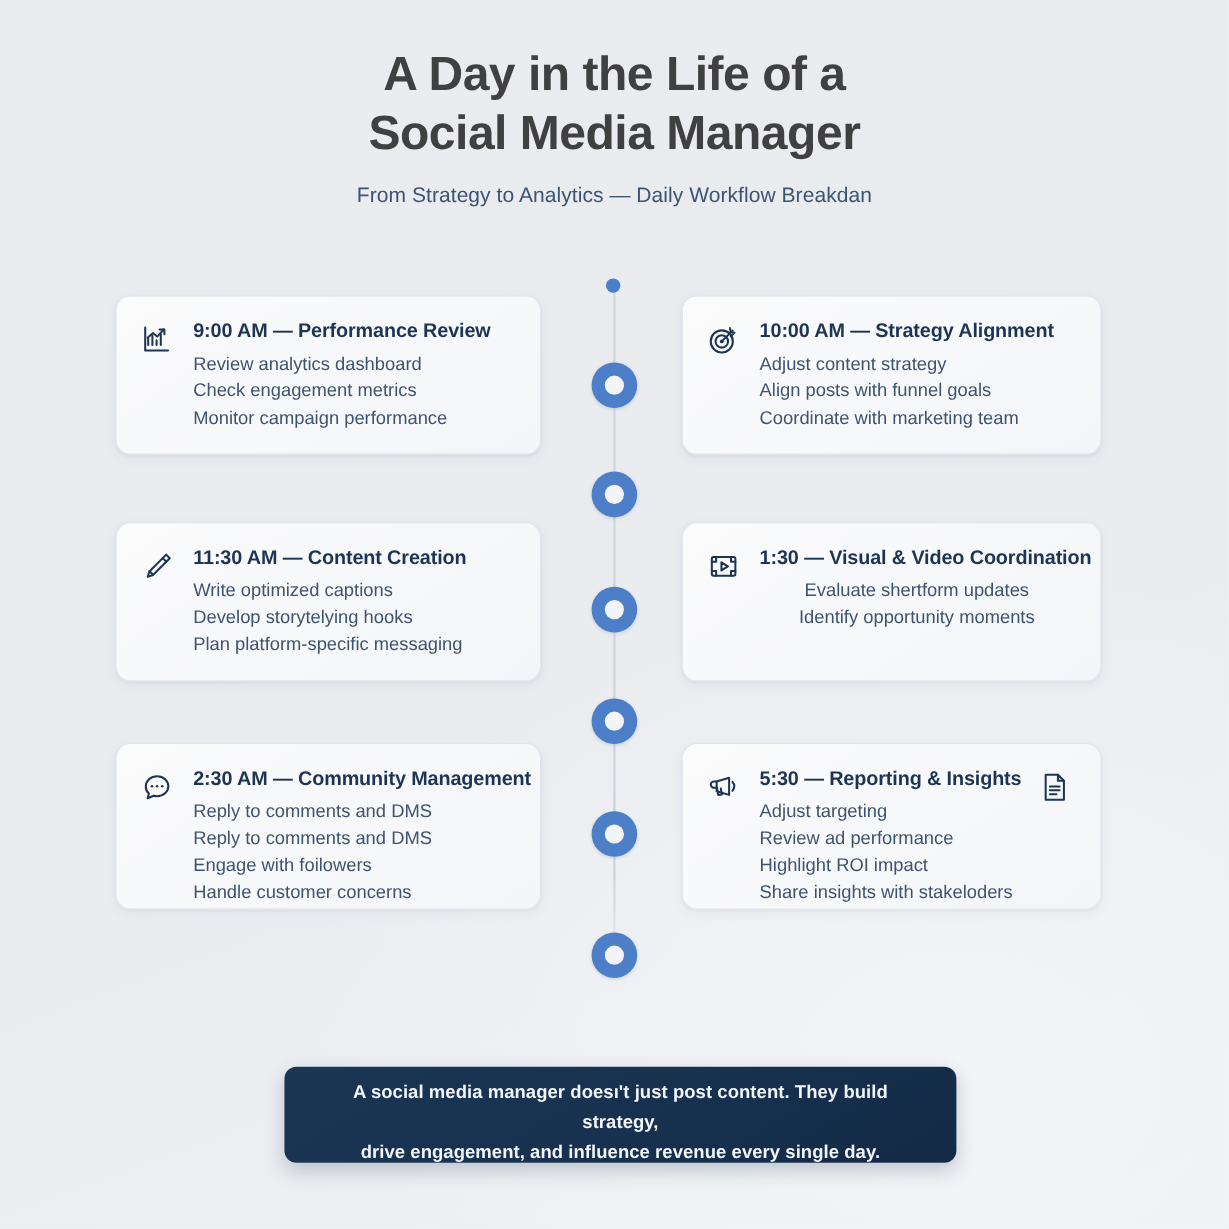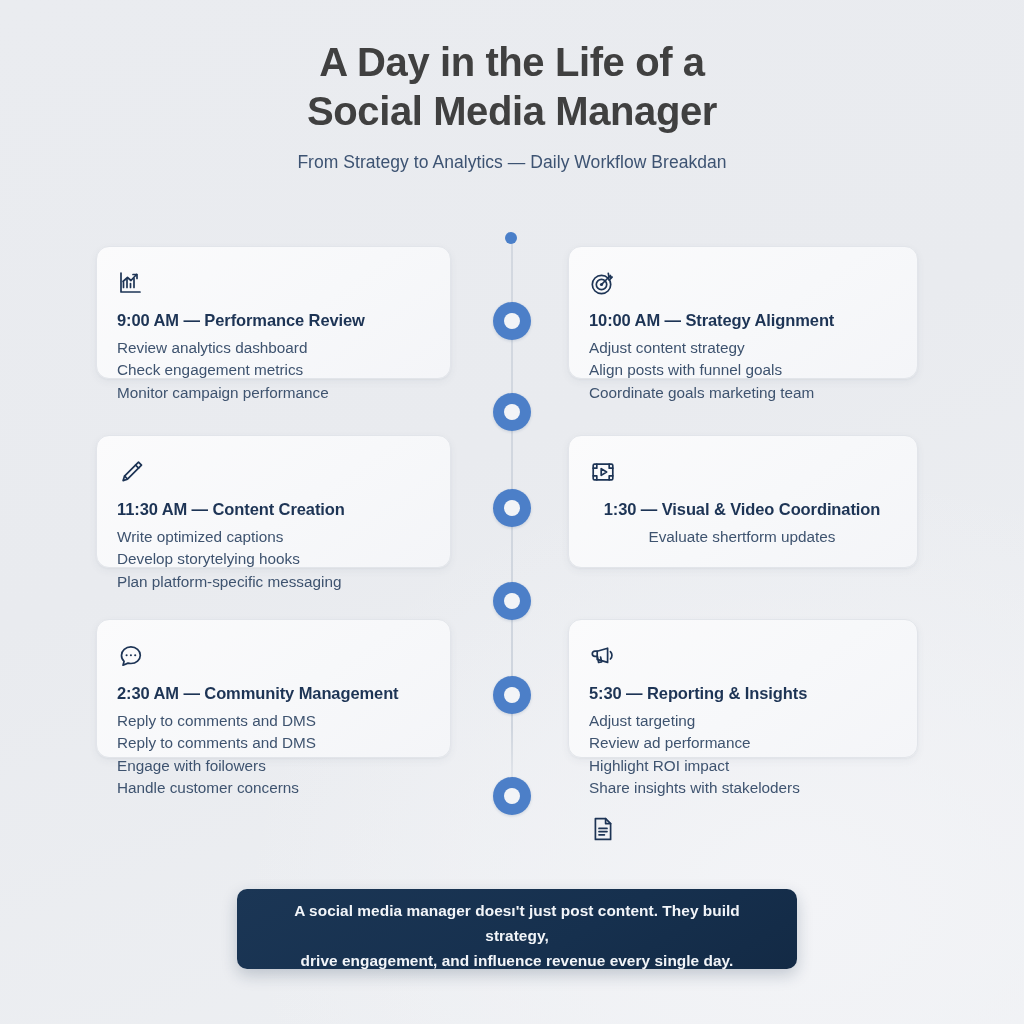--- a/index.html
+++ b/index.html
@@ -58,21 +58,20 @@
   .board { position:absolute; left:0; top:0; width:1024px; height:1024px; }
   .card {
     position:absolute;
     background:linear-gradient(145deg,#fbfbfc 0%,#f7f8fa 55%,#f4f5f8 100%);
     border:1px solid #e2e5ea;
     border-radius:13px;
     box-shadow:0 3px 9px rgba(60,75,100,0.055), 0 1px 2px rgba(60,75,100,0.04);
     padding:20px 22px 18px 20px;
     display:flex;
     gap:14px;
-    flex-direction:column;
   }
   .card-icon { flex:0 0 auto; width:30px; padding-top:2px; }
   .card-icon svg { display:block; width:28px; height:28px; }
   .card-body { flex:1 1 auto; min-width:0; }
   .card-title {
     font-size:16.5px; font-weight:700; color:#1d3455;
     letter-spacing:-0.1px; white-space:nowrap;
     margin-bottom:7px;
   }
   .card-list { list-style:none; }
@@ -150,21 +149,21 @@
         <circle cx="12.5" cy="15.5" r="1.6" fill="#1d3455" stroke="none"></circle>
         <path d="M12.5 15.5l9-9"></path>
         <path d="M19.3 4.4l.6 3.2 3.2.6-3 3"></path>
       </svg>
     </div>
     <div class="card-body">
       <div class="card-title">10:00 AM — Strategy Alignment</div>
       <ul class="card-list">
         <li>Adjust content strategy</li>
         <li>Align posts with funnel goals</li>
-        <li>Coordinate goals marketing team</li>
+        <li>Coordinate with marketing team</li>
       </ul>
     </div>
   </div>
 
   <div class="card" style="left:96px; top:435px; width:355px; height:133px;">
     <div class="card-icon">
       <svg viewBox="0 0 28 28" fill="none" stroke="#1d3455" stroke-width="1.7" stroke-linecap="round" stroke-linejoin="round">
         <path d="M21.5 4.2l3 3-14 14-4.4 1.4 1.4-4.4z"></path>
         <path d="M18.6 7.1l3 3"></path>
         <path d="M7.6 18.1l2.3 2.3"></path>
@@ -186,20 +185,21 @@
         <rect x="4.2" y="6.2" width="19.6" height="15.6" rx="1.4"></rect>
         <path d="M4.2 10.2h3.6V6.2M23.8 10.2h-3.6V6.2"></path>
         <path d="M4.2 17.8h3.6v4M23.8 17.8h-3.6v4"></path>
         <path d="M12.2 10.6l5.4 3.4-5.4 3.4z"></path>
       </svg>
     </div>
     <div class="card-body">
       <div class="card-title">1:30 — Visual &amp; Video Coordination</div>
       <ul class="card-list">
         <li>Evaluate shertform updates</li>
+        <li>Identify opportunity moments</li>
       </ul>
     </div>
   </div>
 
   <div class="card" style="left:96px; top:619px; width:355px; height:139px;">
     <div class="card-icon">
       <svg viewBox="0 0 28 28" fill="none" stroke="#1d3455" stroke-width="1.7" stroke-linecap="round" stroke-linejoin="round">
         <path d="M23.3 13.2c0 4.6-4.2 8.3-9.4 8.3-1 0-2-.14-2.9-.4L6 23.2l1.1-3.9A7.9 7.9 0 014.5 13.2c0-4.6 4.2-8.3 9.4-8.3s9.4 3.7 9.4 8.3z"></path>
         <circle cx="9.6" cy="13.2" r="1.05" fill="#1d3455" stroke="none"></circle>
         <circle cx="13.9" cy="13.2" r="1.05" fill="#1d3455" stroke="none"></circle>

